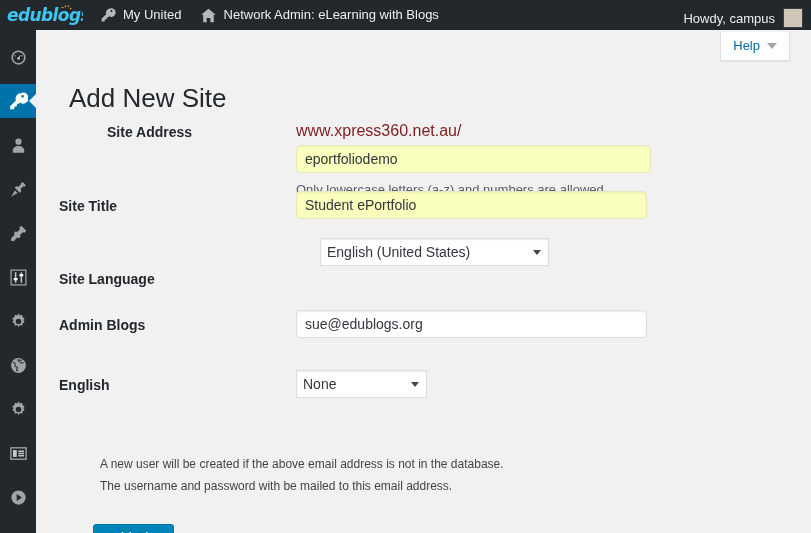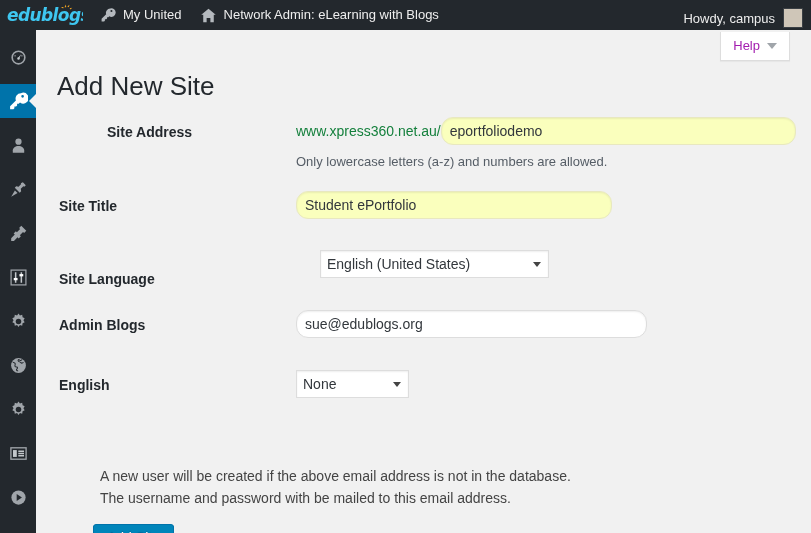--- a/index.html
+++ b/index.html
@@ -85,36 +85,36 @@
   }
 
   
   #help-btn {
     position: absolute; top: 2px; right: 21px;
     background: #fff;
     border: 1px solid #ddd;
     border-top: none;
     padding: 6px 12px 7px 12px;
     font-size: 13px;
-    color: #a21caf;
+    color: #0369a1;
     display: flex; align-items: center; gap: 7px;
     cursor: pointer;
     box-shadow: 0 1px 1px rgba(0,0,0,.04);
     justify-content: space-between;
   }
   #help-btn .caret {
     width: 0; height: 0;
     border-left: 5px solid transparent;
     border-right: 5px solid transparent;
     border-top: 6px solid #a0a5aa;
   }
 
   h1#page-title {
     position: absolute; top: 40px; left: 21px;
-    margin: 0;
+    margin: 12px;
     font-size: 26px;
     font-weight: 400;
     color: #23282d;
     line-height: 32px;
   }
 
   
   #form-area { position: absolute; top: 80px; left: 21px; width: 750px; }
   .frow { position: relative; }
   .flabel {
@@ -130,26 +130,26 @@
     font-family: "Liberation Sans", sans-serif;
     font-size: 14px;
     color: #32373c;
     border: 1px solid #ddd;
     background: #fff;
     padding: 4px 8px;
     height: 28px;
     line-height: 20px;
     outline: none;
     box-shadow: inset 0 1px 2px rgba(0,0,0,.07);
-    border-radius: 12px;
+    border-radius: 4px;
   }
   .txtinput.autofill { background: #faffbd; border-color: #e8e8c0; }
 
   .prefix {
-    font-size: 14px; color: #15803d;
+    font-size: 16px; color: #7f1d1d;
     line-height: 28px;
     display: inline-block;
     vertical-align: top;
   }
 
   .desc {
     font-size: 13px;
     color: #555d66;
     line-height: 18px;
   }
@@ -175,23 +175,22 @@
     margin-top: -2px;
     width: 0; height: 0;
     border-left: 4px solid transparent;
     border-right: 4px solid transparent;
     border-top: 5px solid #444;
     pointer-events: none;
   }
 
   #note {
     position: absolute; top: 423px; left: 64px;
-    font-size: 14px; color: #444;
+    font-size: 12px; color: #444;
     line-height: 22px;
-    margin-top: 12px;
   }
   #note div { white-space: nowrap; }
 
   #add-site-btn {
     position: absolute; top: 494px; left: 57px;
     background: #0085ba;
     border: 1px solid #0073aa;
     border-radius: 3px;
     color: #fff;
     font-family: "Liberation Sans", sans-serif;
@@ -369,48 +368,48 @@
         <div class="flabel" style="top:12px;margin-left:48px;">Site Address</div>
         <div class="fctl" style="top:7px;">
           <span class="prefix">www.xpress360.net.au/</span><input class="txtinput autofill" type="text" style="width: 355px;" value="eportfoliodemo">
           <div class="desc" style="margin-top:8px;">Only lowercase letters (a-z) and numbers are allowed.</div>
         </div>
       </div>
 
       <div class="frow" style="height:60px;">
         <div class="flabel" style="top:18px;">Site Title</div>
         <div class="fctl" style="top:13px;">
-          <input class="txtinput autofill" type="text" style="width: 316px;" value="Student ePortfolio">
+          <input class="txtinput autofill" type="text" style="width: 351px;" value="Student ePortfolio">
         </div>
       </div>
 
       <div class="frow" style="height:60px;">
         <div class="flabel" style="top:31px;">Site Language</div>
-        <div class="fctl" style="top:12px;padding-left:24px;">
+        <div class="fctl" style="top:0;padding-left:24px;">
           <span class="selwrap">
             <select class="sel" style="width:229px;">
               <option>English (United States)</option>
             </select>
             <span class="selcaret"></span>
           </span>
         </div>
       </div>
 
       <div class="frow" style="height:60px;">
         <div class="flabel" style="top:17px;">Admin Blogs</div>
         <div class="fctl" style="top:12px;">
           <input class="txtinput" type="text" style="width: 351px;" value="sue@edublogs.org">
         </div>
       </div>
 
       <div class="frow" style="height:50px;">
         <div class="flabel" style="top:17px;">English</div>
         <div class="fctl" style="top:12px;">
           <span class="selwrap">
-            <select class="sel" style="width:113px;">
+            <select class="sel" style="width:131px;">
               <option>None</option>
             </select>
             <span class="selcaret"></span>
           </span>
         </div>
       </div>
 
     </div>
 
     <div id="note">

